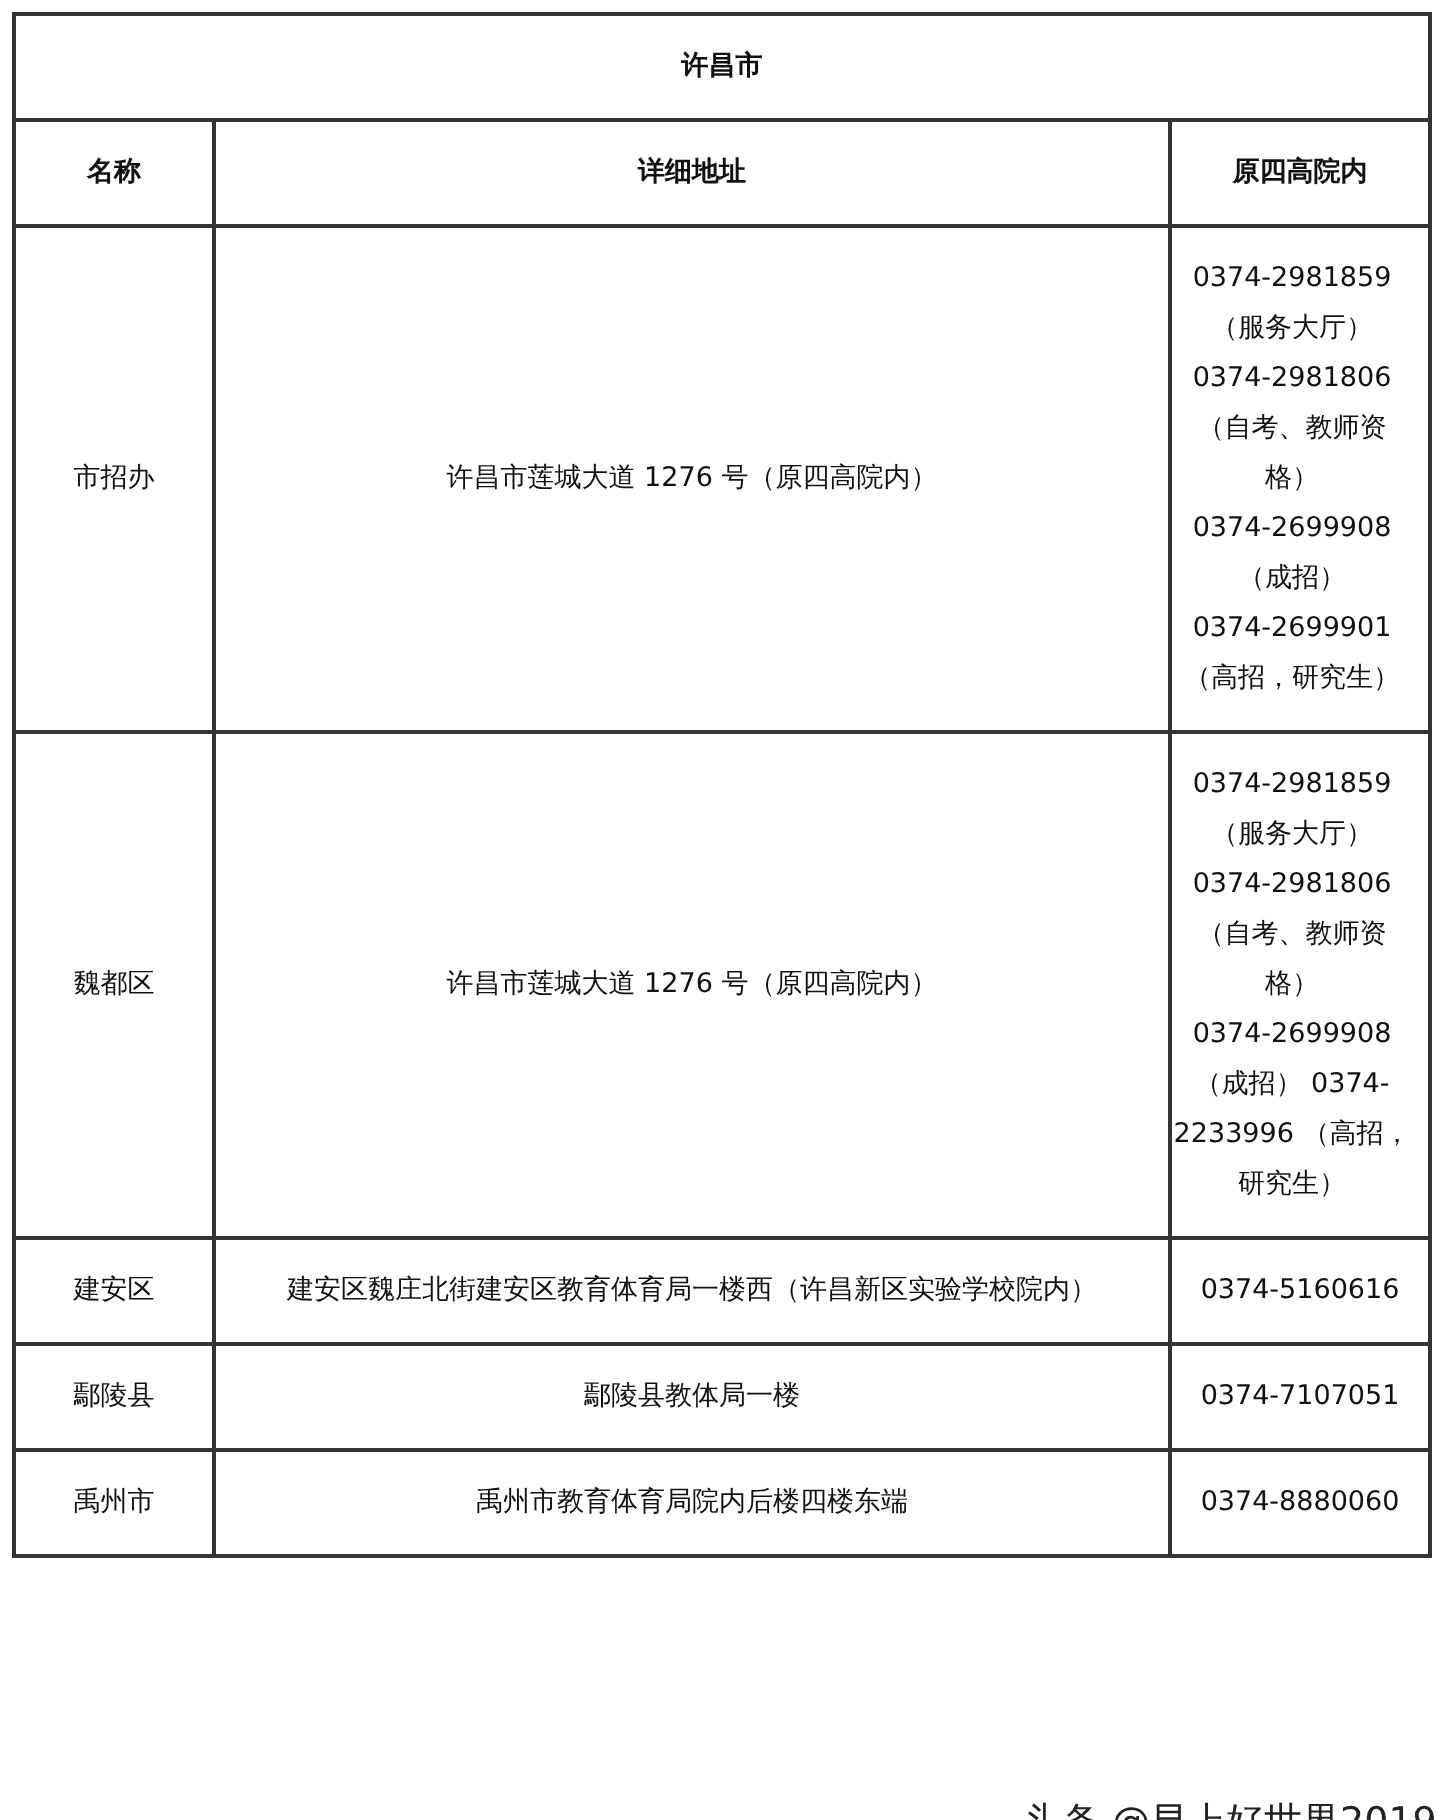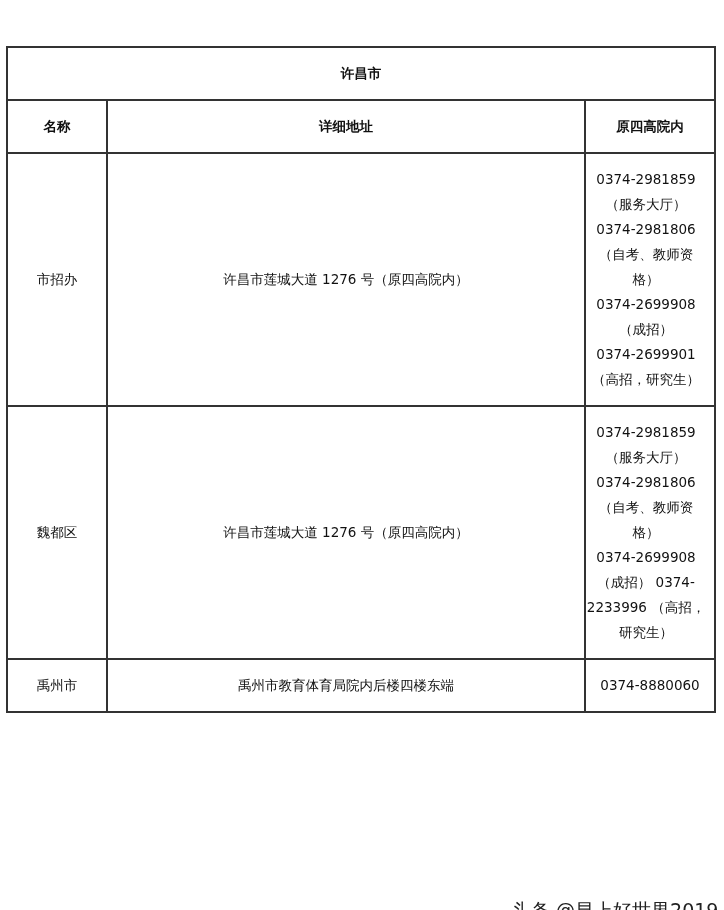--- a/index.html
+++ b/index.html
@@ -7,21 +7,20 @@
     width: 724px; height: 910px; position: relative; overflow: hidden;
     font-family: "DejaVu Sans", "Liberation Sans", sans-serif;
     color: #111111;
   }
   table.contacts {
     position: absolute; left: 6px; top: 6px;
     width: 708px;
     border-collapse: collapse;
     table-layout: fixed;
     font-size: 13.5px;
-    margin-top: 40px;
   }
   table.contacts td, table.contacts th {
     border: 2px solid #333333;
     padding: 0;
     vertical-align: middle;
     text-align: center;
     font-weight: normal;
     line-height: 25px;
     overflow: hidden;
   }
@@ -87,20 +86,30 @@
       <div>（自考、教师资</div>
       <div>格）</div>
       <div>0374-2699908</div>
       <div>（成招） 0374-</div>
       <div>2233996 （高招，</div>
       <div>研究生）</div>
     </td>
   </tr>
 
   <tr class="small-row">
+    <td>建安区</td>
+    <td>建安区魏庄北街建安区教育体育局一楼西（许昌新区实验学校院内）</td>
+    <td>0374-5160616</td>
+  </tr>
+  <tr class="small-row">
+    <td>鄢陵县</td>
+    <td>鄢陵县教体局一楼</td>
+    <td>0374-7107051</td>
+  </tr>
+  <tr class="small-row">
     <td>禹州市</td>
     <td>禹州市教育体育局院内后楼四楼东端</td>
     <td>0374-8880060</td>
   </tr>
 </tbody>
   </table>
 
 <div class="watermark">头条 @早上好世界2019</div>
 
 </body></html>

